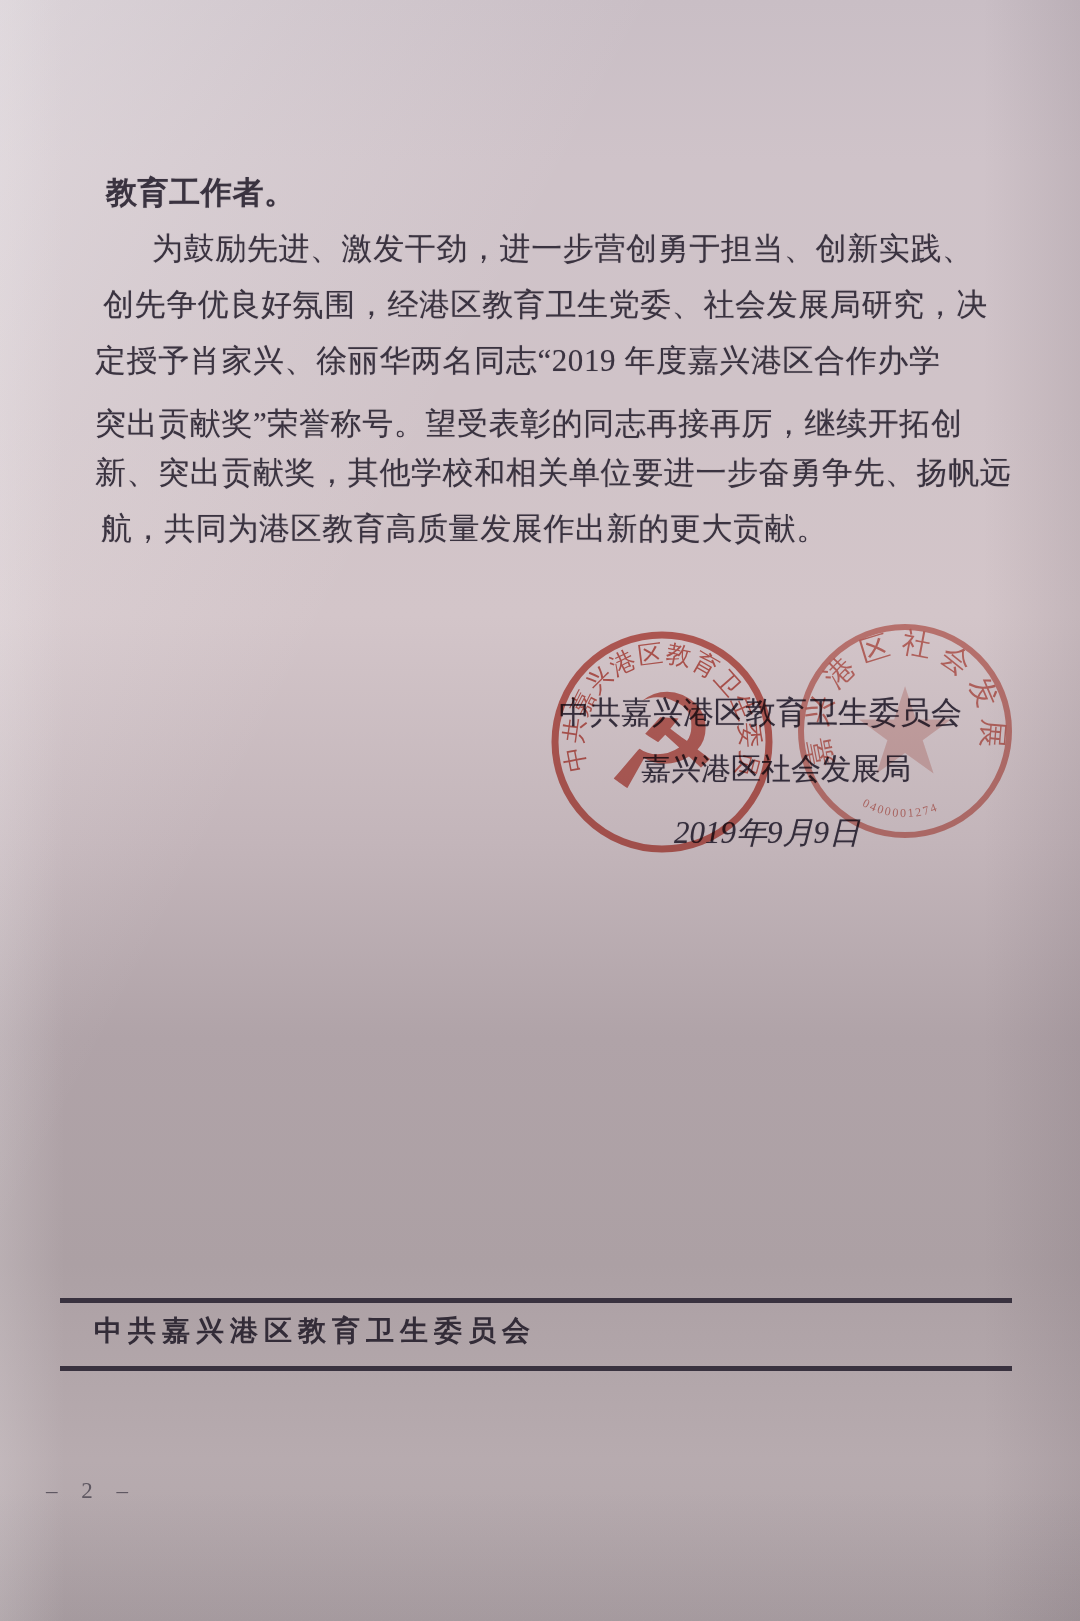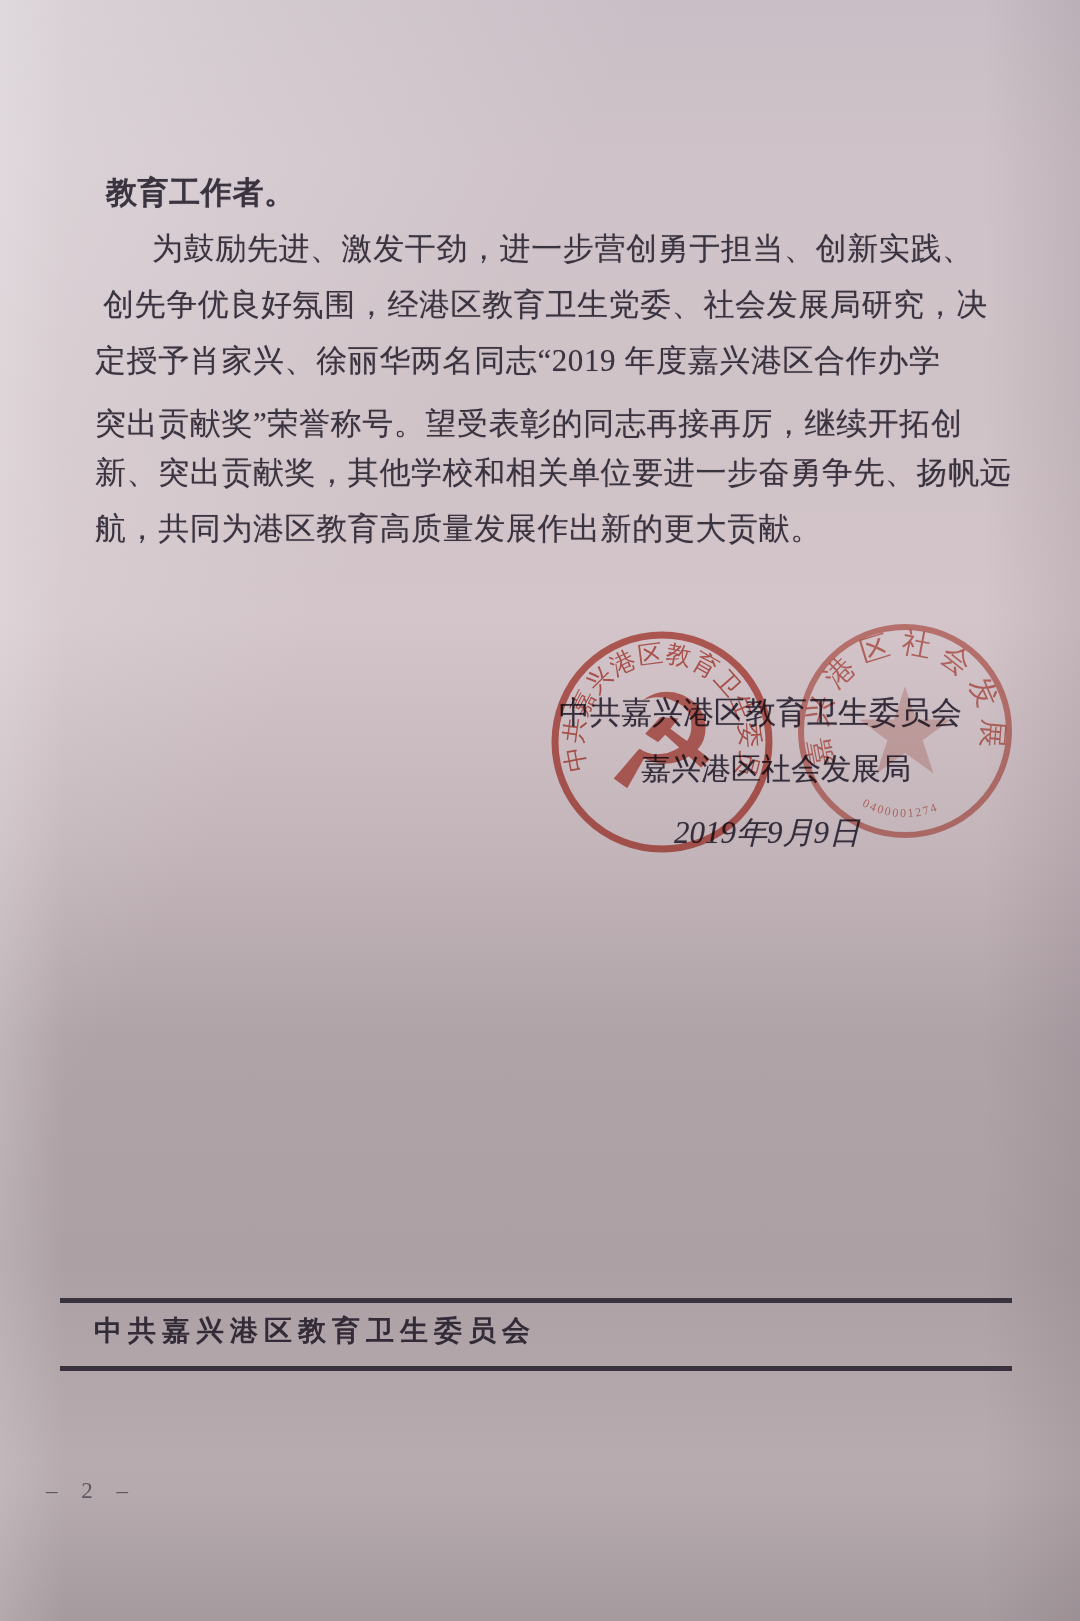--- a/index.html
+++ b/index.html
@@ -73,21 +73,21 @@
   <div class="shade shade-right"></div>
   <div class="shade shade-bottom"></div>
   <div class="shade shade-left"></div>
 
   <div class="line" style="left:106px;top:172px;font-weight:bold;">教育工作者。</div>
   <div class="line" style="left:152px;top:228px;">为鼓励先进、激发干劲，进一步营创勇于担当、创新实践、</div>
   <div class="line" style="left:95px;top:284px;margin-left:8px;">创先争优良好氛围，经港区教育卫生党委、社会发展局研究，决</div>
   <div class="line" style="left:95px;top:340px;font-family:Liberation Serif, serif;">定授予肖家兴、徐丽华两名同志“2019 年度嘉兴港区合作办学</div>
   <div class="line" style="left:95px;top:396px;margin-top:7px;">突出贡献奖”荣誉称号。望受表彰的同志再接再厉，继续开拓创</div>
   <div class="line" style="left:95px;top:452px;">新、突出贡献奖，其他学校和相关单位要进一步奋勇争先、扬帆远</div>
-  <div class="line" style="left:95px;top:508px;">航，共同为港区教育高质量发展作出新的更大贡献。</div>
+  <div class="line" style="left:101px;top:508px;">航，共同为港区教育高质量发展作出新的更大贡献。</div>
 
   <div class="sig" style="left:559px;top:692px;">中共嘉兴港区教育卫生委员会</div>
   <div class="sig" style="left:641px;top:749px;font-size:30px;">嘉兴港区社会发展局</div>
   <div class="sig" style="left:674px;top:812px;font-style:italic;">2019年9月9日</div>
 
   <svg class="seal" style="left:546px;top:626px;" width="232" height="232" viewBox="0 0 232 232">
     <defs>
       <path id="arcL" d="M 40.8 143.4 A 80 80 0 1 1 191.2 143.4" fill="none"></path>
     </defs>
     <circle cx="116" cy="116" r="107" fill="none" stroke="#c4473c" stroke-width="7" opacity="0.85"></circle>

